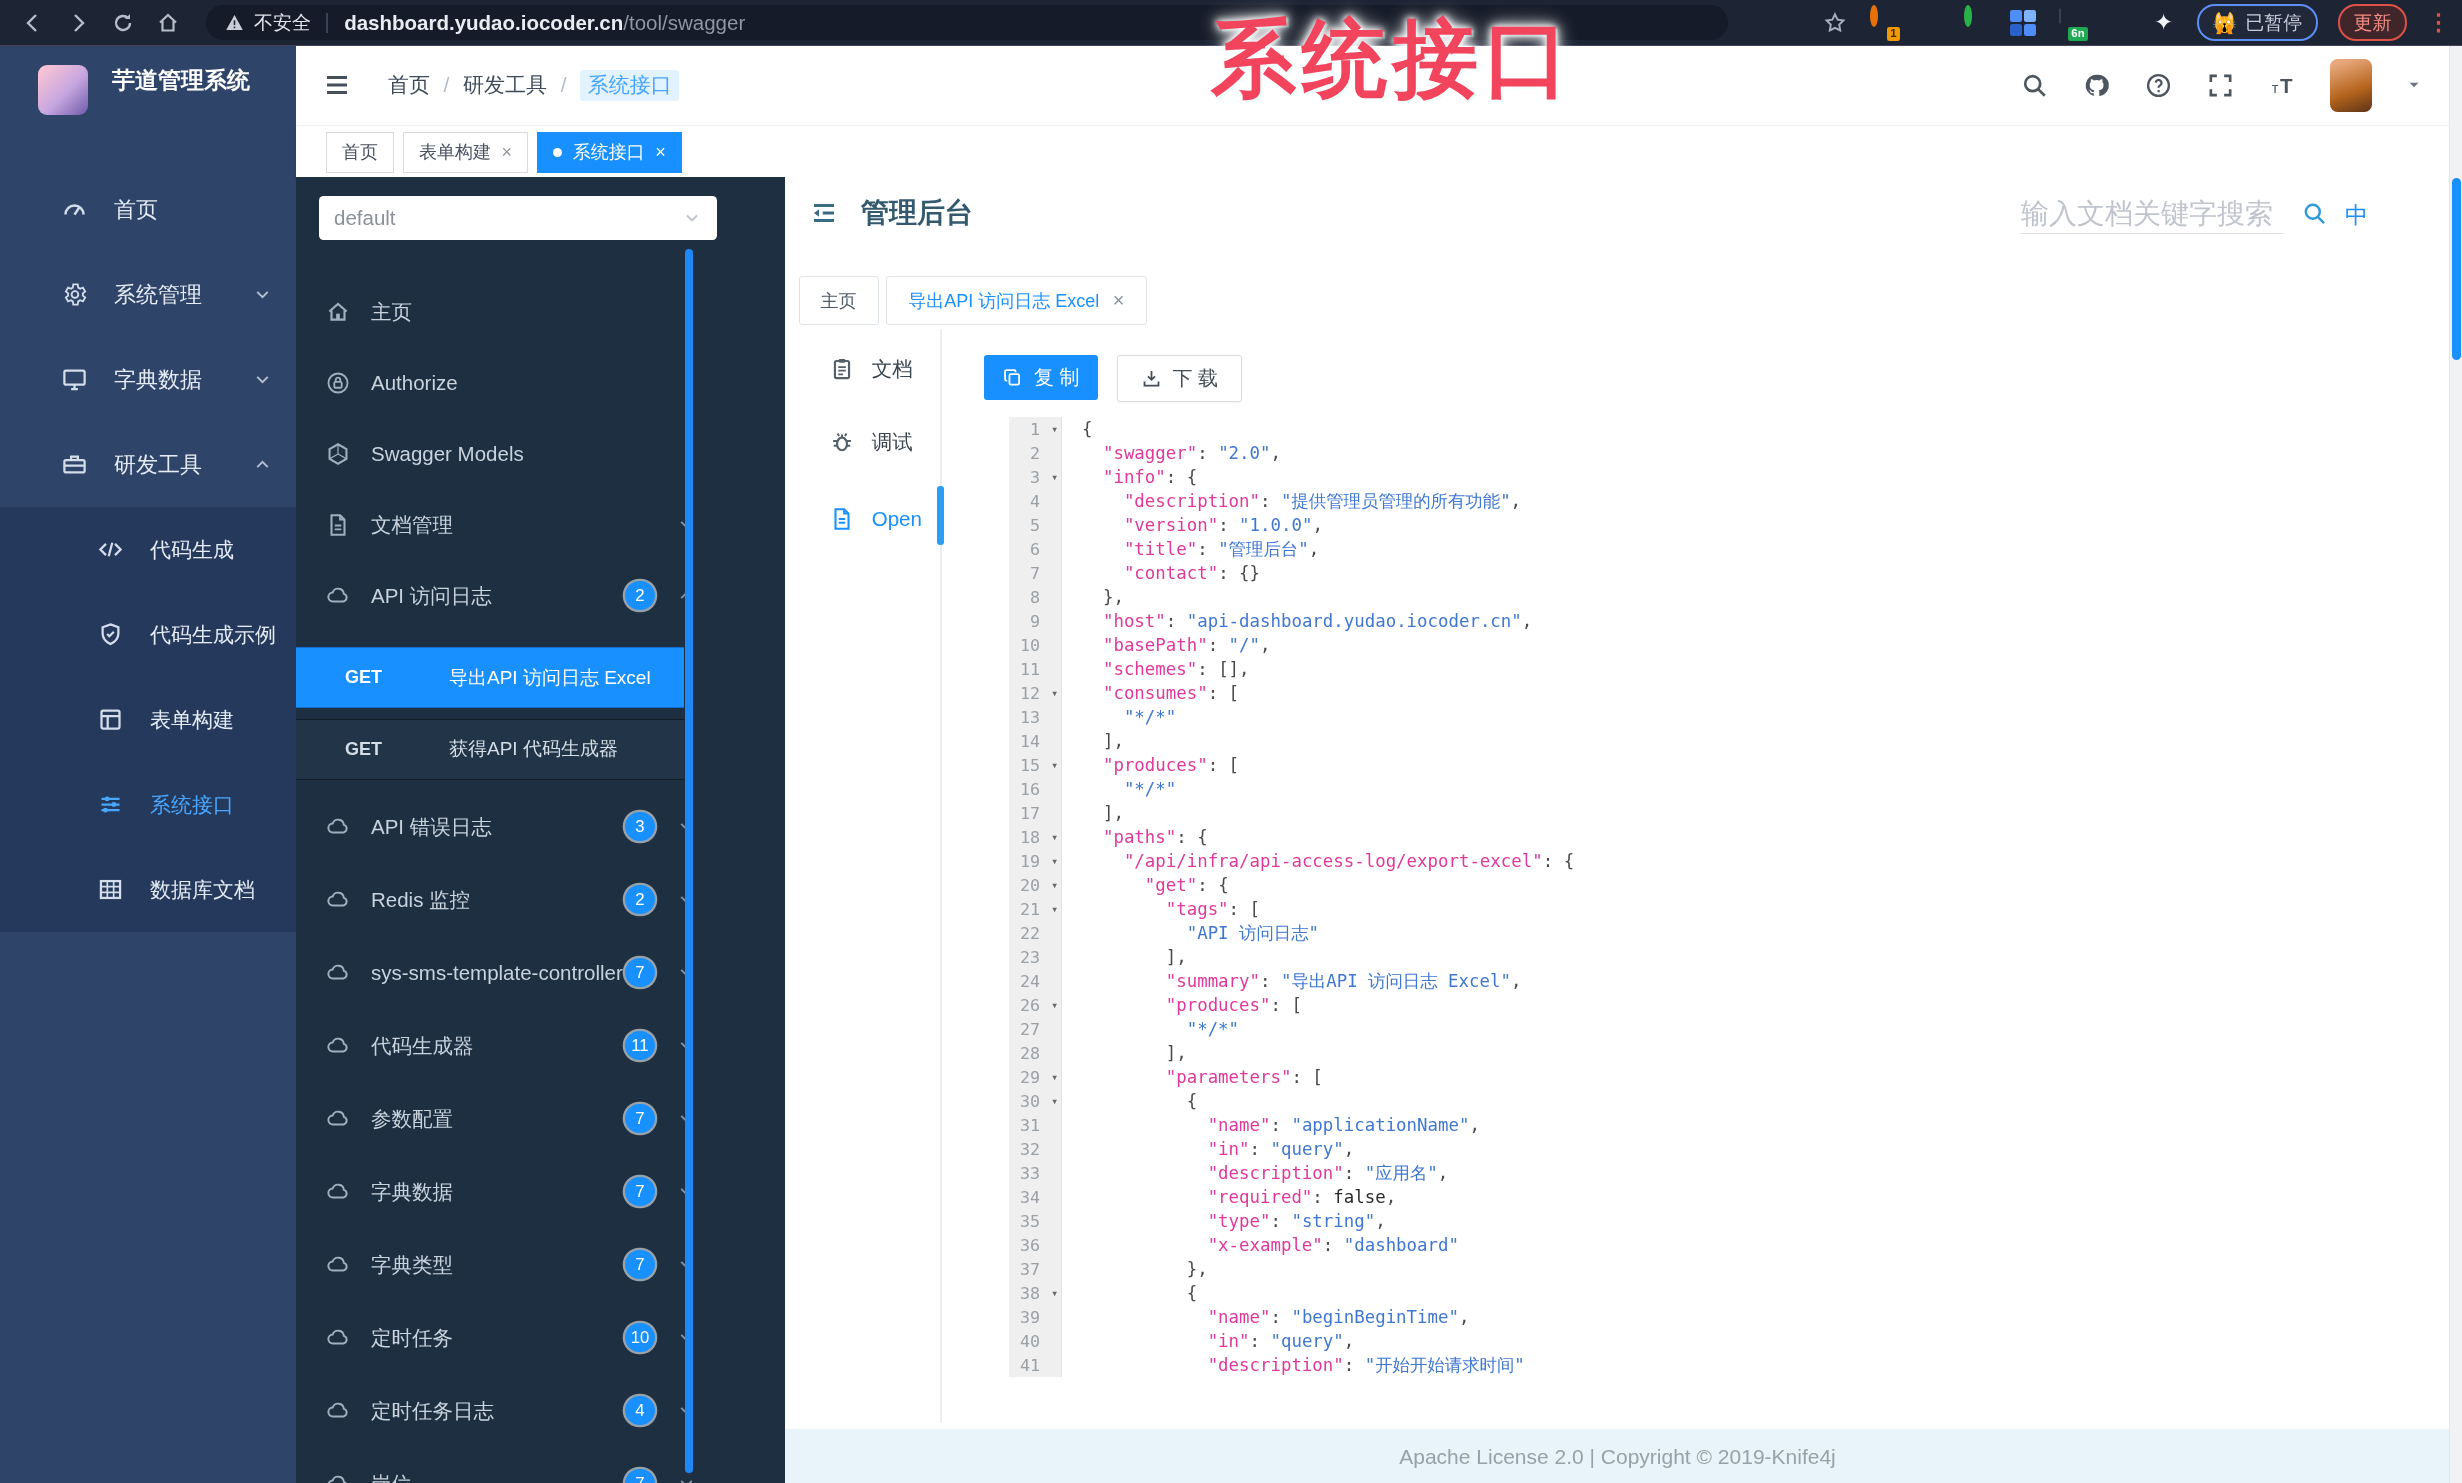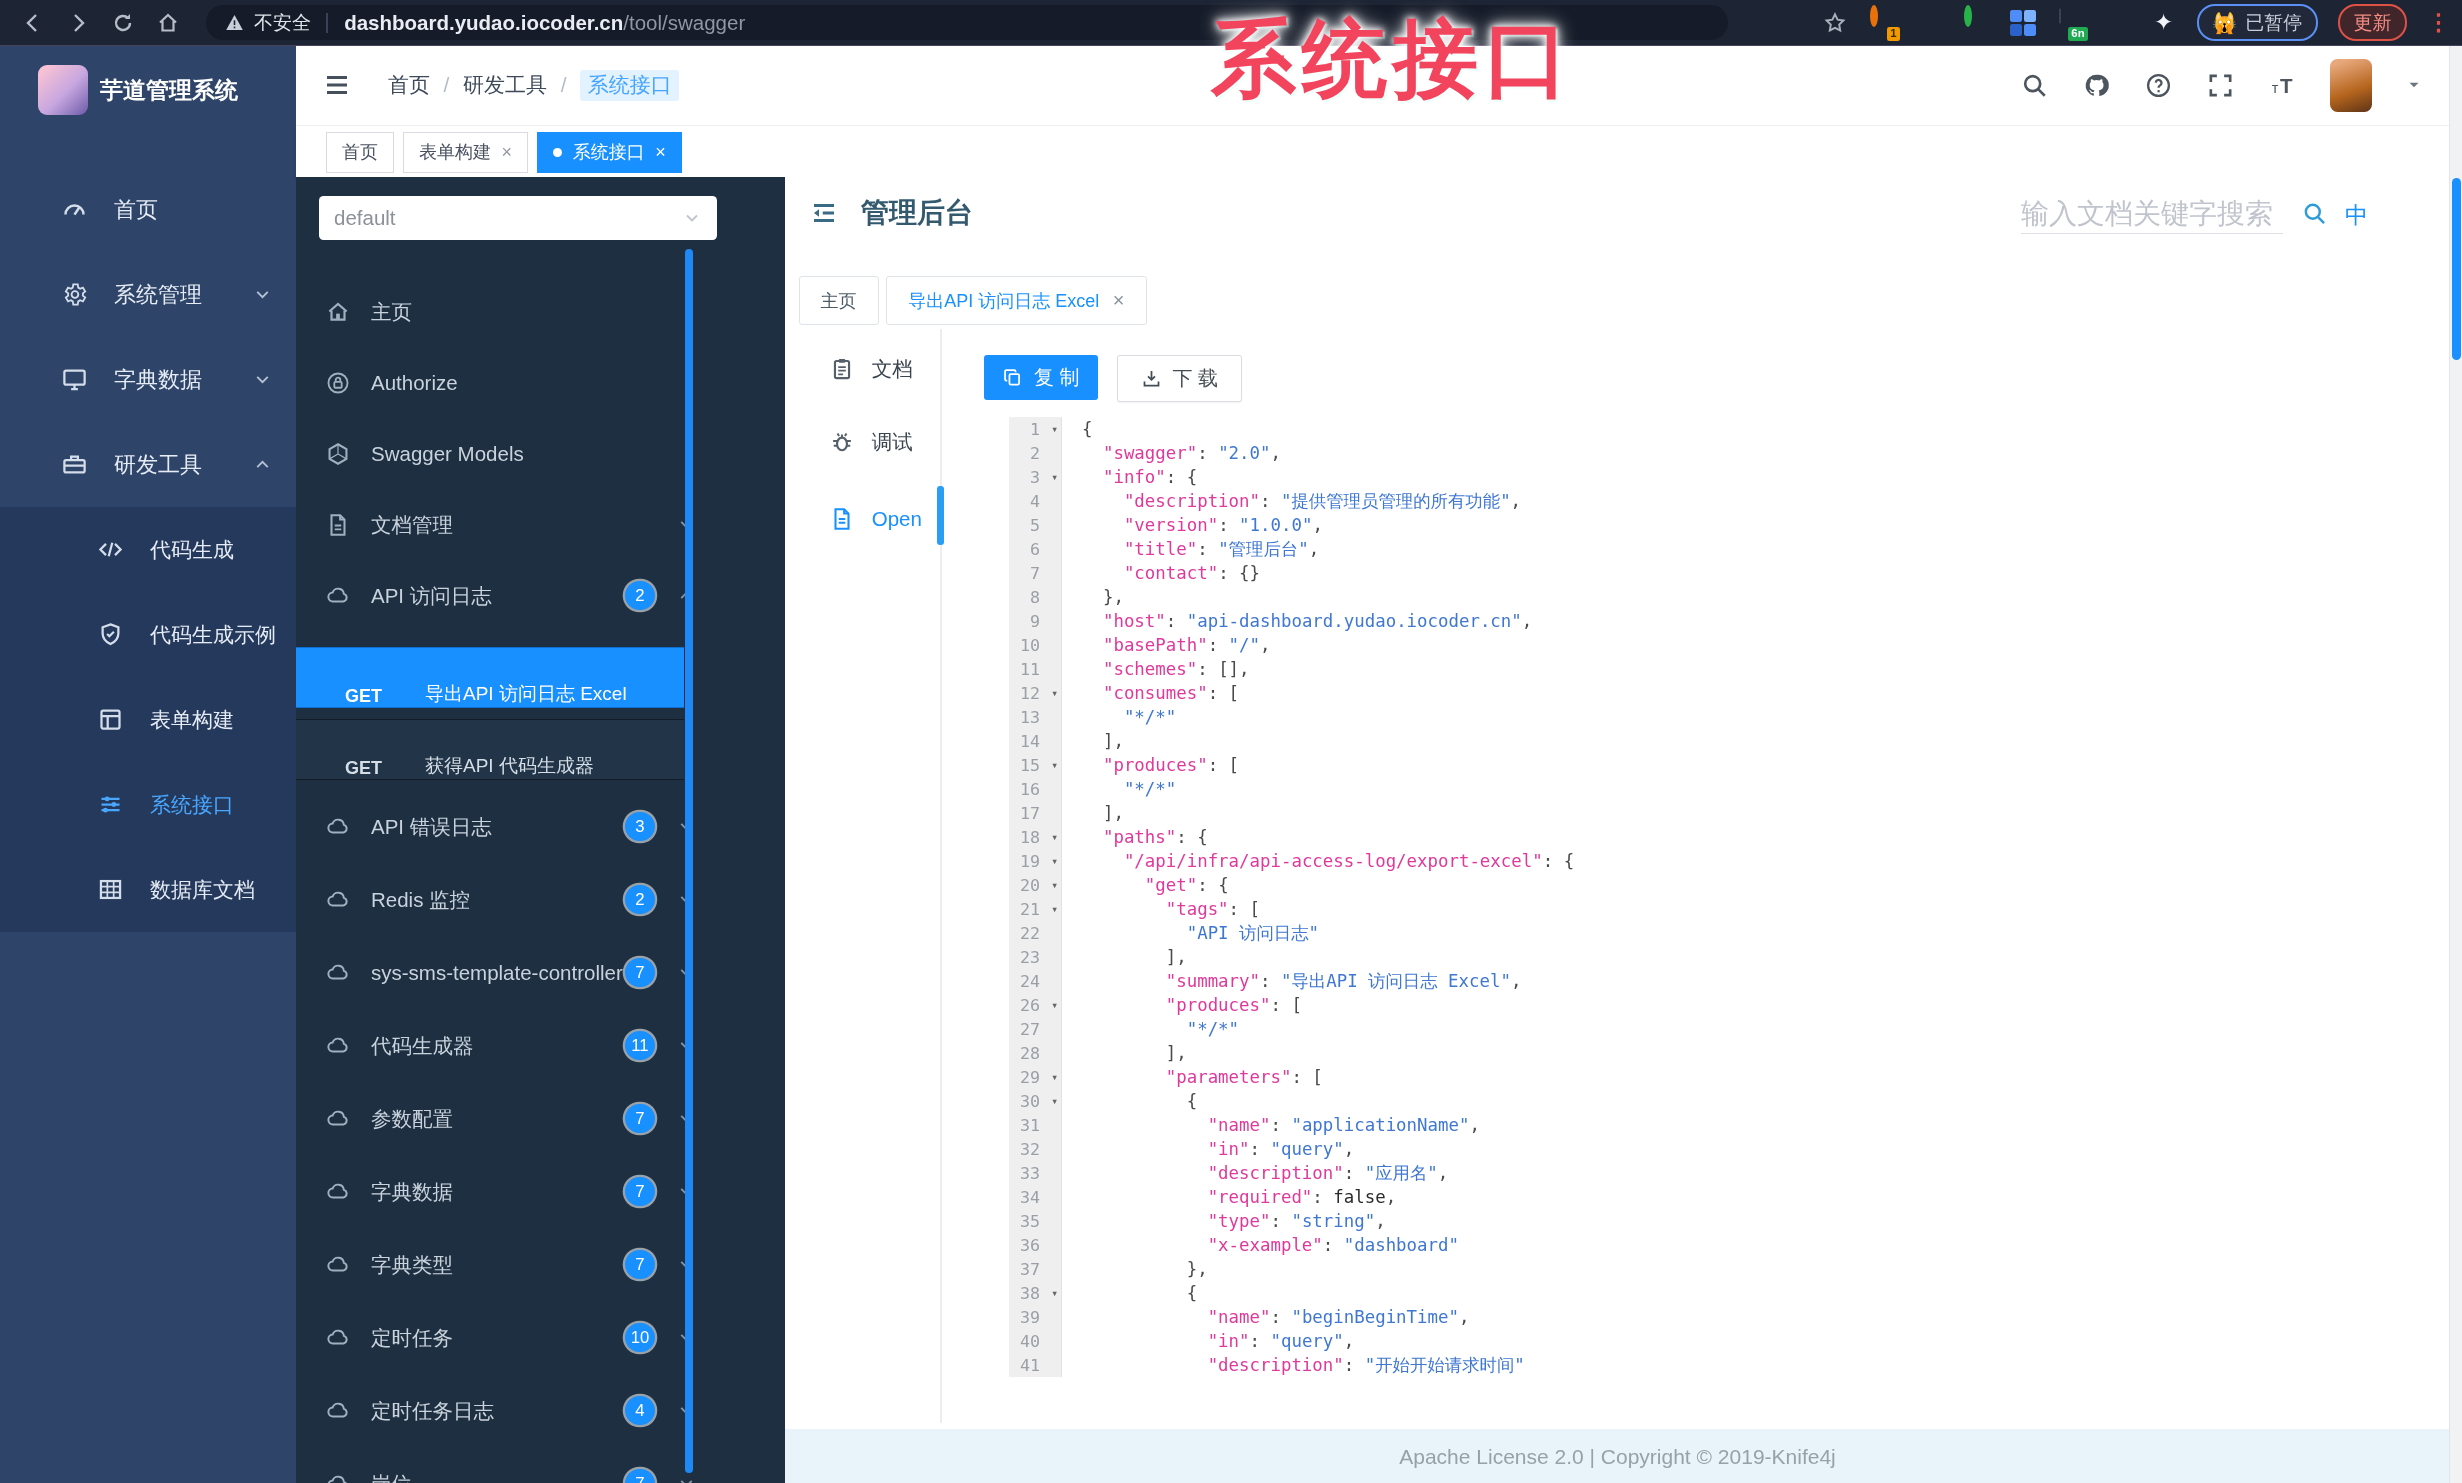--- a/index.html
+++ b/index.html
@@ -42,21 +42,21 @@
   #pill-update{border:2.3px solid #de5246;background:#40262a;color:#f28b82;}
   #b-dots{color:#de5246;font-size:23px;font-weight:700;letter-spacing:0;line-height:23px;}
 
   
   #wm{position:absolute;left:1211px;top:1.5px;z-index:60;font-size:85px;font-weight:900;
       color:#f2455d;letter-spacing:6px;
       text-shadow:0 0 6px #fff,0 0 12px #fff,0 0 20px #fff,2.3px 2.3px 0.8px rgba(120,255,230,.35);}
 
   
   #app-sidebar{position:absolute;left:0;top:45px;width:296px;bottom:0;background:#2e4468;overflow:hidden;}
-  #logo-row{display:flex;align-items:center;padding:20px 0 0 38px;gap:12px;}
+  #logo-row{display:flex;align-items:flex-start;padding:20px 0 0 38px;gap:24px;}
   #logo-img{width:50px;height:50px;border-radius:9px;flex:none;
             background:linear-gradient(135deg,#f7c2d4 10%,#c7a6e0 55%,#6d5ba8);}
   #logo-title{color:#fff;font-size:23px;font-weight:700;white-space:nowrap;}
   #app-menu{position:absolute;top:122px;left:0;right:0;}
   .s-item{height:85px;display:flex;align-items:center;padding-left:61px;color:#e6ecf5;
           font-size:22px;position:relative;cursor:pointer;}
   .s-item .ic{width:27px;height:27px;color:#d4ddea;margin-right:26px;flex:none;}
   .s-chev{position:absolute;right:23px;width:21px;height:21px;color:#b6c2d4;}
   #app-submenu{background:#25395c;padding-left:26px;}
   #app-submenu .s-item{padding-left:71px;font-size:21px;}
@@ -95,22 +95,22 @@
   #k-select-chev{width:20px;height:20px;color:#c0c4cc;}
   #k-menu{position:absolute;top:99px;left:0;right:0;}
   .k-item{height:71px;display:flex;align-items:center;padding-left:29px;color:#c9d3dd;
           font-size:20.5px;position:relative;cursor:pointer;white-space:nowrap;}
   .k-item .ic{width:26px;height:26px;color:#9fb0bf;margin-right:20px;flex:none;}
   .k-badge{position:absolute;right:130px;min-width:21px;height:29px;border-radius:15px;background:#1890ff;
            color:#fff;font-size:16.7px;line-height:29px;text-align:center;padding:0 4.5px;
            box-shadow:0 0 0 2.3px rgba(255,255,255,.55);}
   .k-chev{position:absolute;right:88px;width:21px;height:21px;color:#8296a8;}
   .k-ops{margin:16px 0 9px;}
-  .k-op{height:59px;margin-bottom:10.6px;width:388px;background:#223548;display:flex;align-items:flex-end;
-        border-top:1.5px solid #111c26;border-bottom:1.5px solid #111c26;cursor:pointer;}
+  .k-op{height:59px;margin-bottom:10.6px;width:388px;background:#223548;display:flex;align-items:center;
+        border-top:1.5px solid #111c26;border-bottom:1.5px solid #111c26;cursor:pointer;gap:24px;}
   .k-op .m{width:80px;padding-left:49px;font-size:18px;font-weight:700;color:#d5dee6;flex:none;}
   .k-op .lbl{font-size:19px;color:#d5dee6;white-space:nowrap;}
   .k-op.active{background:#1890ff;border-color:#0f6fd1;}
   .k-op.active .m,.k-op.active .lbl{color:#fff;}
   .k-item.post-ops{height:73px;}
   #k-thumb{position:absolute;left:389px;top:72px;bottom:10.6px;width:7.6px;background:#1e88f7;border-radius:3.8px;}
 
   
   #doc{position:absolute;left:785px;top:177px;right:12px;bottom:0;background:#fff;overflow:hidden;}
   #doc-collapse{position:absolute;left:24px;top:21px;width:30px;height:30px;color:#3a6b84;}

